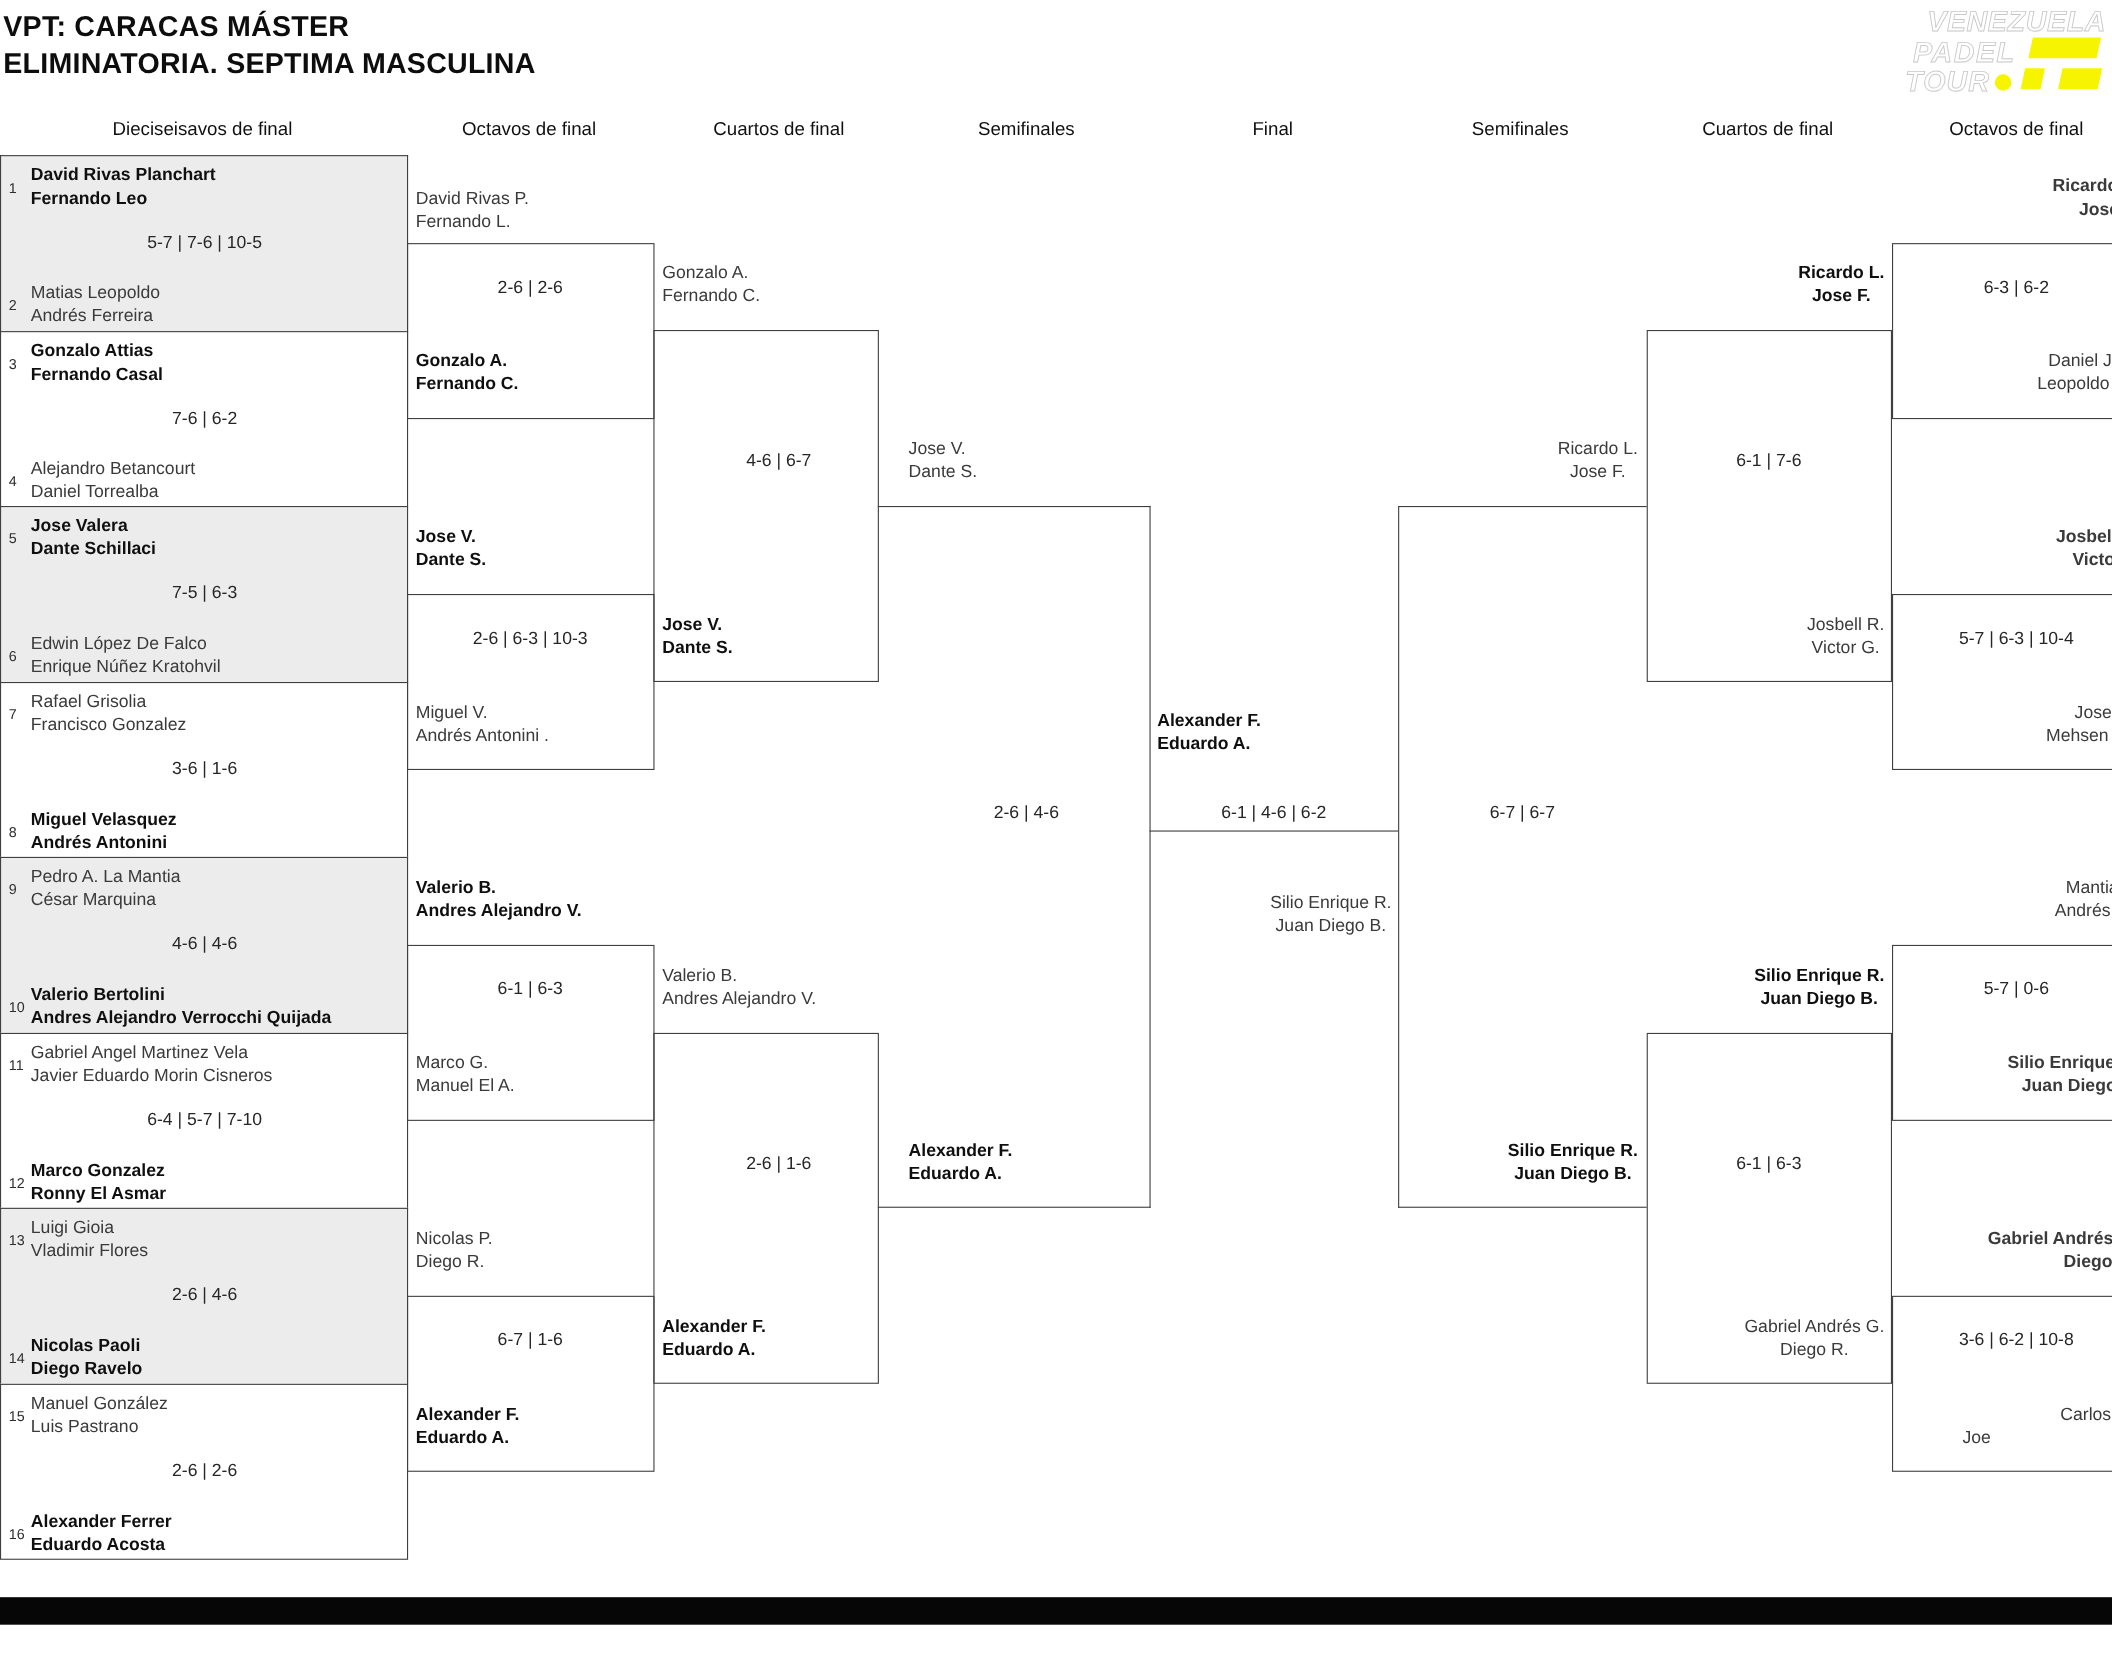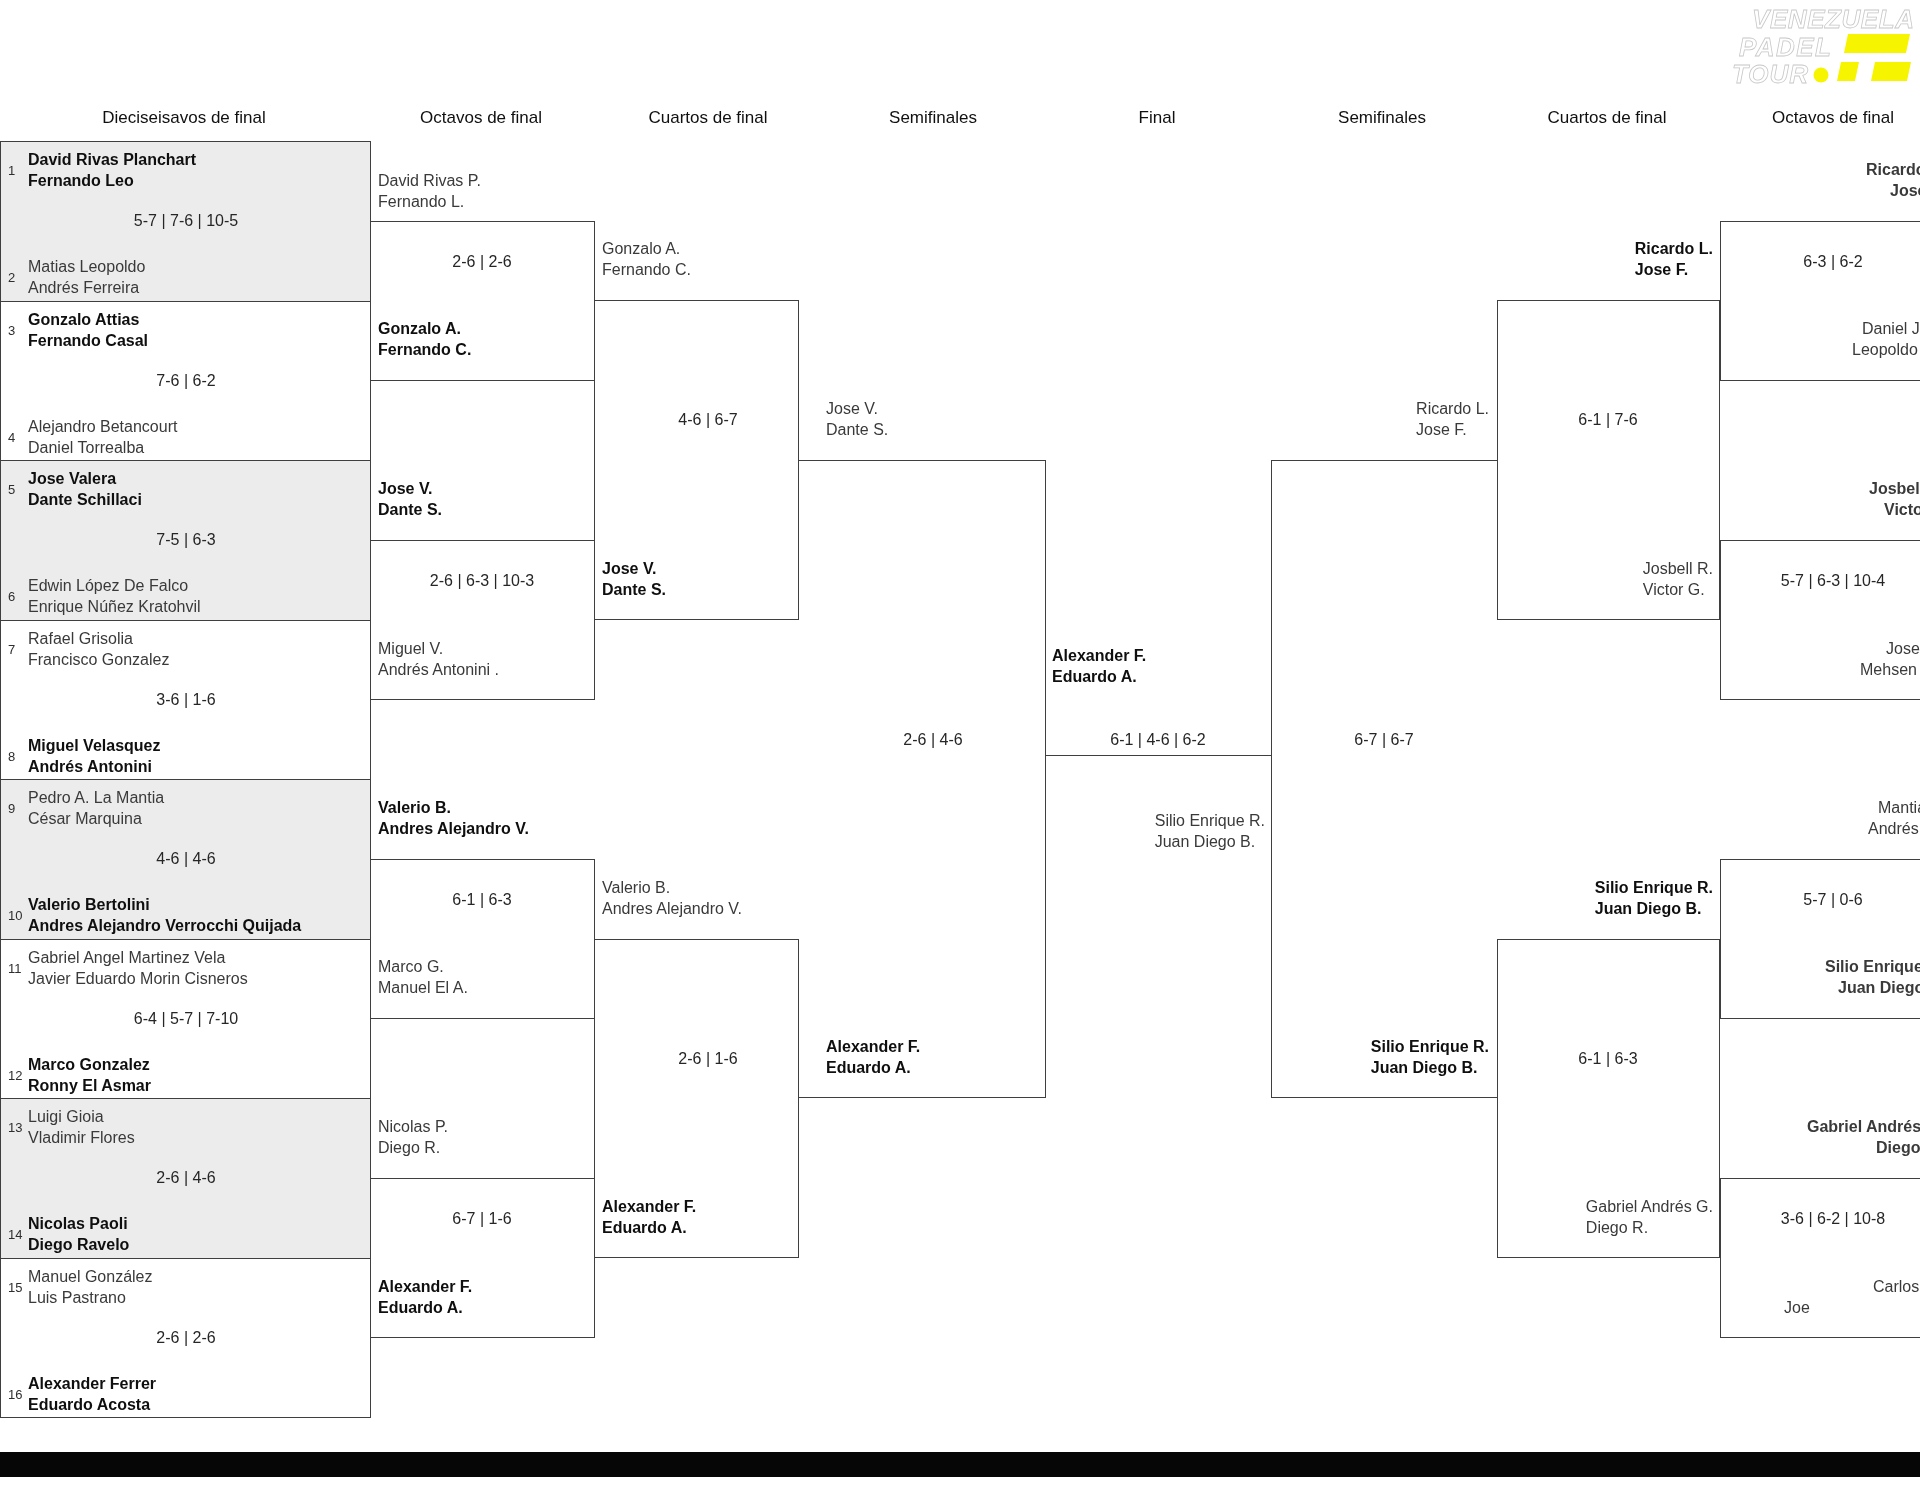--- a/index.html
+++ b/index.html
@@ -10,33 +10,37 @@
   .h3 { position:absolute; top:108px; transform:translateX(-50%); font-size:17px; color:#101010; white-space:nowrap; }
   .mbox { position:absolute; left:0; width:371px; border:1px solid #3f3f3f; border-bottom:none; background:#fff; }
   .mbox.last { border-bottom:1px solid #3f3f3f; }
   .mbox.g { background:#ececec; }
   .obox { position:absolute; border:1px solid #3f3f3f; }
   .sfL { position:absolute; border:1px solid #3f3f3f; border-left:none; }
   .sfR { position:absolute; border:1px solid #3f3f3f; border-right:none; }
   .fline { position:absolute; border-top:1px solid #3f3f3f; height:0; }
   .t { position:absolute; font-size:16px; line-height:21px; color:#3a3a3a; white-space:nowrap; }
   .t span { display:block; }
-  .t.r { text-align:left; }
+  .t.r { text-align:center; }
   .b { font-weight:bold; color:#0f0f0f; }
   .sc { position:absolute; transform:translateX(-50%); font-size:16px; line-height:20px; color:#262626; white-space:nowrap; }
   .frag { position:absolute; font-size:16px; line-height:21px; color:#3a3a3a; white-space:nowrap; }
   .seedn { position:absolute; left:8px; font-size:13px; color:#2e2e2e; }
   .footer { position:absolute; left:0; top:1452px; width:1920px; height:25px; background:#060606; }
   .logo { position:absolute; left:1718px; top:2px; }
 </style>
 </head>
 <body>
 
 <div class="stage">
 
+  <div class="title">
+    <div>VPT: CARACAS MÁSTER</div>
+    <div>ELIMINATORIA. SEPTIMA MASCULINA</div>
+  </div>
 
   <svg class="logo" width="200" height="92" viewBox="0 0 200 92">
     <g font-family="Liberation Sans, sans-serif" font-style="italic" font-weight="bold" fill="#ffffff" stroke="#c8c8c8" stroke-width="0.8">
       <text x="34" y="26" font-size="26" textLength="162">VENEZUELA</text>
       <text x="21" y="54" font-size="26" textLength="92">PADEL</text>
       <text x="14" y="81" font-size="26" textLength="76">TOUR</text>
     </g>
     <g fill="#F7F400">
       <polygon points="126,51 130,32 192,32 188,51"></polygon>
       <circle cx="103" cy="73" r="7.5"></circle>

